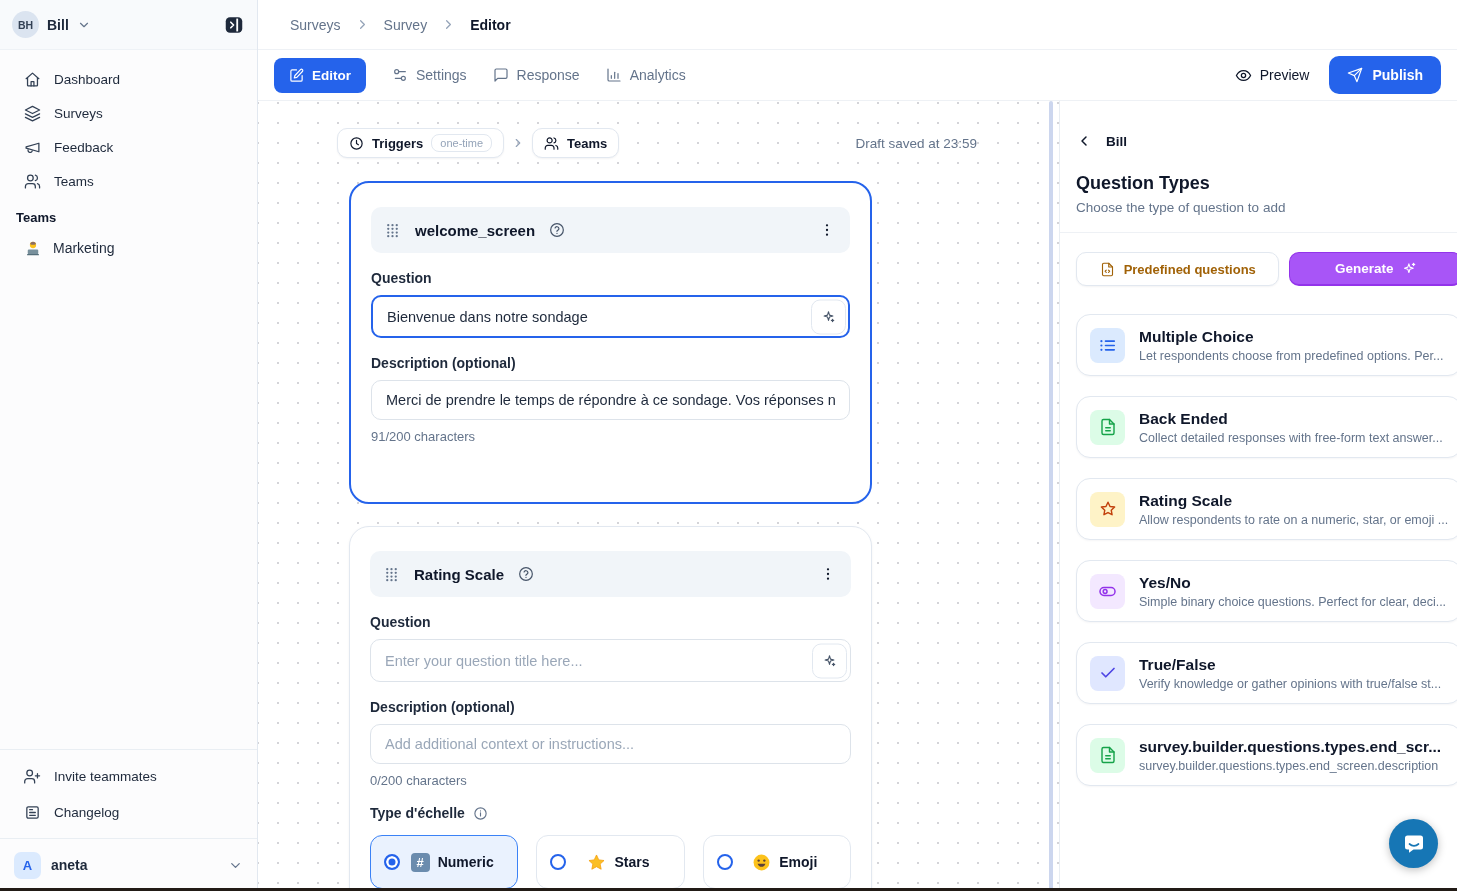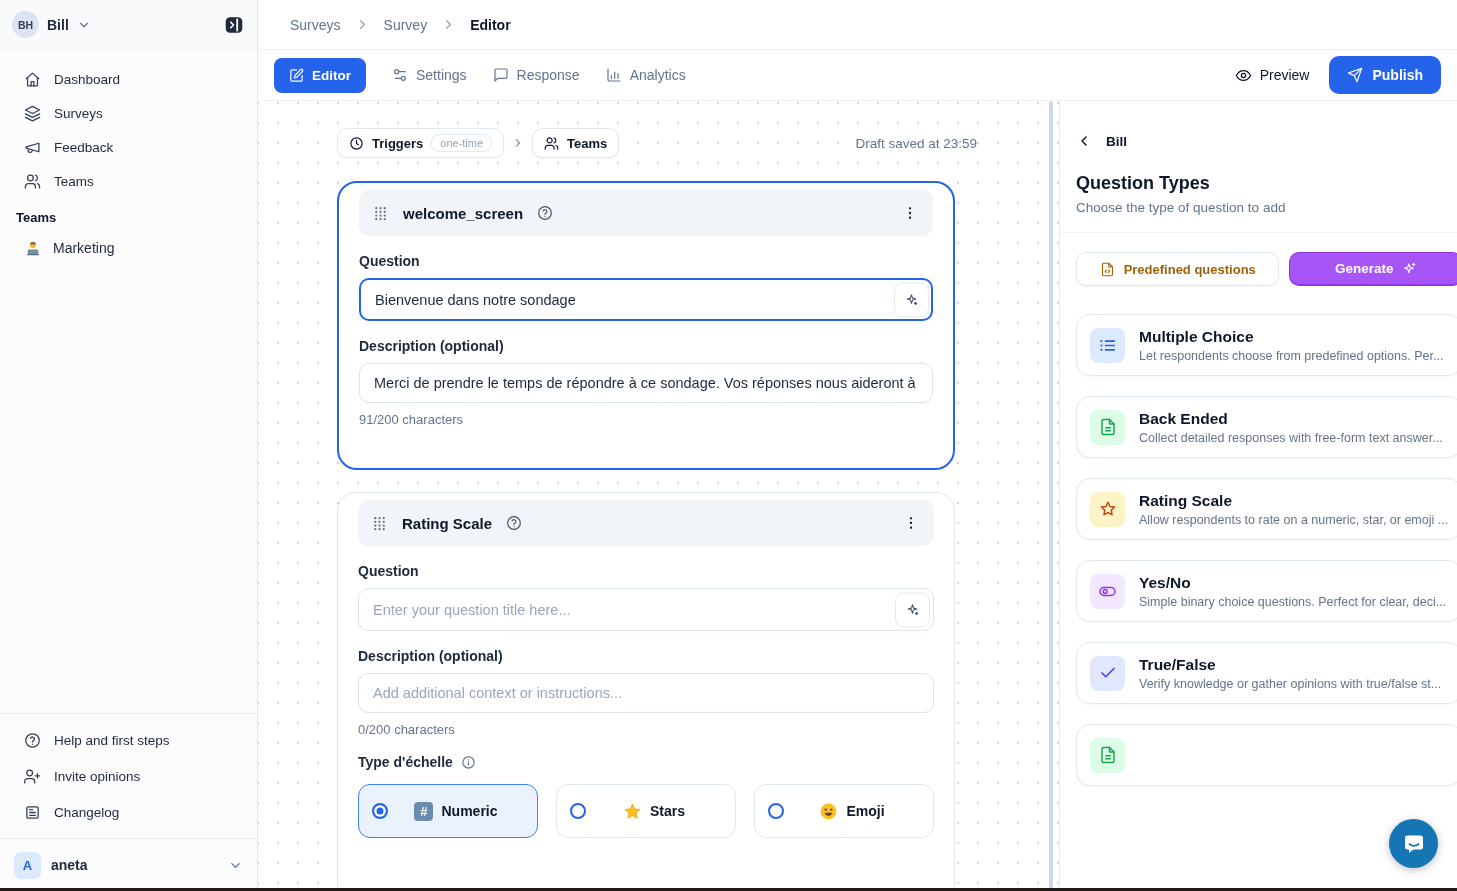--- a/index.html
+++ b/index.html
@@ -66,21 +66,21 @@
     background:#ccd6ee; border-radius:2px; }
   .canvas-top { width:640px; display:flex; align-items:center; margin-bottom:23px; }
   .chip { display:flex; align-items:center; gap:8px; background:#fff; border:1px solid #e2e8f0;
     border-radius:10px; height:30px; padding:12px 11px; font-size:13px; font-weight:600; color:#0f172a;
     box-shadow:0 1px 2px rgba(16,24,40,.05); cursor:pointer; }
   .chip-badge { font-size:11px; font-weight:500; color:#94a3b8; border:1px solid #e2e8f0;
     border-radius:8px; padding:2px 8px; }
   .chip-sep { margin:0 7px; color:#94a3b8; }
   .draft-status { margin-left:auto; font-size:13.5px; color:#64748b; }
 
-  .q-card { width:618px; background:#fff; border-radius:20px; padding:7px 20px; }
+  .q-card { width:523px; background:#fff; border-radius:20px; padding:24px 20px;margin-left:12px; }
   .q-card.selected { border:2px solid #2563eb; margin-bottom:22px; }
   .q-card.plain { border:1px solid #e2e8f0; box-shadow:0 1px 3px rgba(16,24,40,.05); min-height:420px; }
   .card-head { background:#f1f5f9; border-radius:10px; height:46px; display:flex;
     align-items:center; gap:14px; padding:0 13px; }
   .card-title { font-size:15px; font-weight:600; color:#0f172a; }
   .kebab { margin-left:auto; background:none; border:none; cursor:pointer; color:#0f172a; padding:2px; }
   .field-label { margin-top:17px; margin-bottom:9px; font-size:14px; font-weight:600; color:#1e293b;
     display:flex; align-items:center; gap:8px; }
   .input-wrap { position:relative; }
   .text-input { width:100%; height:43px; border:1px solid #dde3ea; border-radius:10px;
@@ -219,37 +219,27 @@
         <span>Marketing</span>
       </div>
     </nav>
 
     <div class="spacer"></div>
 
     <div class="side-footer">
       <div class="footer-item">
         <span>
             <svg width="17" height="17" viewBox="0 0 24 24" fill="none" stroke="currentColor" stroke-width="1.8" stroke-linecap="round" stroke-linejoin="round">
-              <circle cx="12" cy="12" r="9.5"></circle>
-              <path d="M9.1 9a3 3 0 0 1 5.8 1c0 2-3 2.6-3 4"></path>
-              <path d="M12 17.2h.01"></path>
-            </svg>
-          </span>
-        <span>Help and first steps</span>
-      </div>
-      <div class="footer-item">
-        <span>
-            <svg width="17" height="17" viewBox="0 0 24 24" fill="none" stroke="currentColor" stroke-width="1.8" stroke-linecap="round" stroke-linejoin="round">
               <path d="M15 21v-2a4 4 0 0 0-4-4H5a4 4 0 0 0-4 4v2"></path>
               <circle cx="8" cy="7" r="4"></circle>
               <path d="M19 8v6"></path>
               <path d="M22 11h-6"></path>
             </svg>
           </span>
-        <span>Invite opinions</span>
+        <span>Invite teammates</span>
       </div>
       <div class="footer-item">
         <span>
             <svg width="17" height="17" viewBox="0 0 24 24" fill="none" stroke="currentColor" stroke-width="1.8" stroke-linecap="round" stroke-linejoin="round">
               <rect x="4" y="4" width="16" height="16" rx="2"></rect>
               <path d="M8 8h4M8 12h8M8 16h8"></path>
             </svg>
           </span>
         <span>Changelog</span>
       </div>
@@ -629,20 +619,24 @@
           </div>
           <div class="type-card">
             <span class="type-icon ti-green">
                 <svg width="18" height="18" viewBox="0 0 24 24" fill="none" stroke="currentColor" stroke-width="1.9" stroke-linecap="round" stroke-linejoin="round">
                   <path d="M14 2H6a2 2 0 0 0-2 2v16a2 2 0 0 0 2 2h12a2 2 0 0 0 2-2V8Z"></path>
                   <path d="M14 2v6h6"></path>
                   <path d="M9 13h6"></path>
                   <path d="M9 17h6"></path>
                 </svg>
               </span>
+            <span class="type-text">
+              <div class="type-title">survey.builder.questions.types.end_scr...</div>
+              <div class="type-desc">survey.builder.questions.types.end_screen.description</div>
+            </span>
           </div>
         </div>
       </div>
     </div>
   </div>
 </div>
 
 <button class="chat-launcher">
   <span>
       <svg width="24" height="24" viewBox="0 0 24 24">

